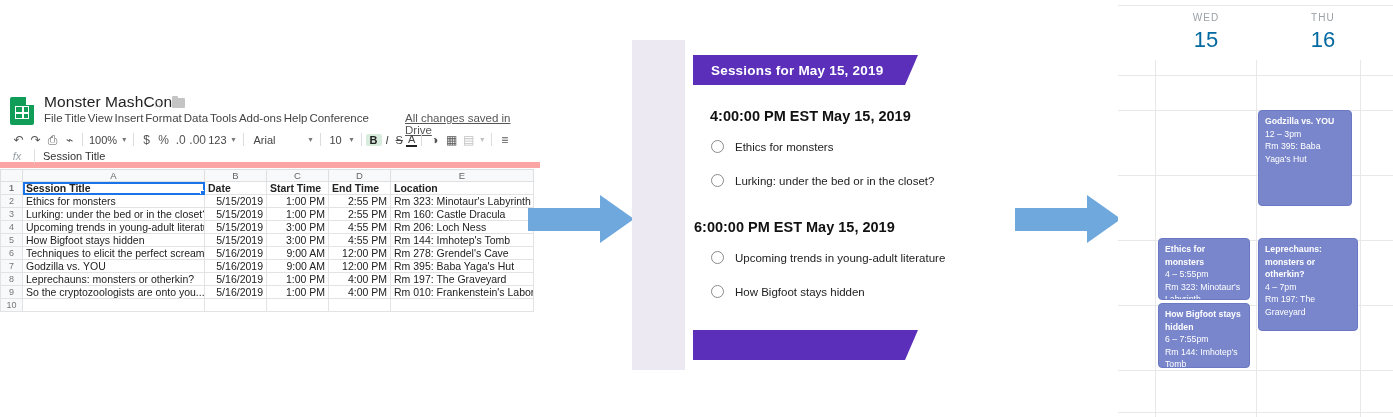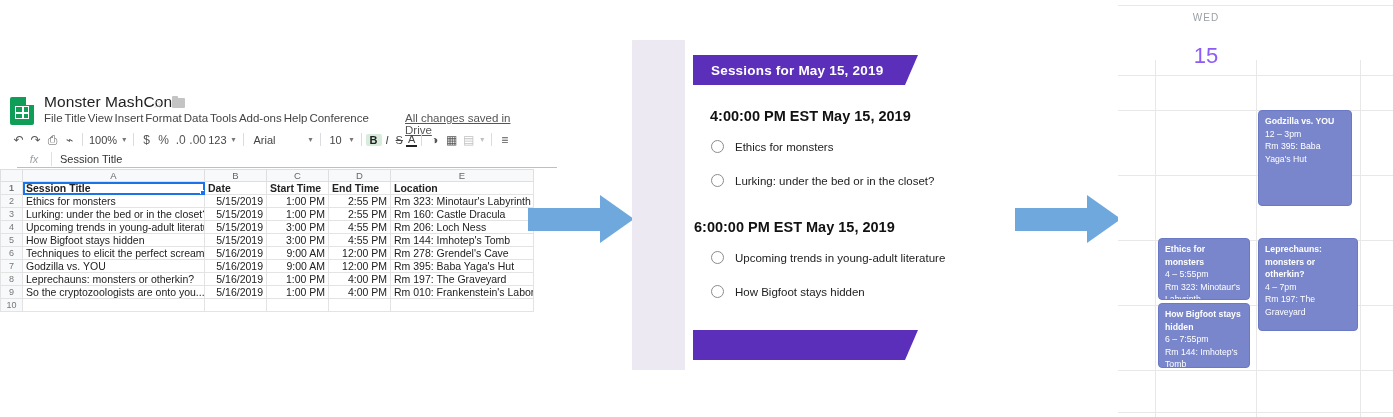--- a/index.html
+++ b/index.html
@@ -43,21 +43,21 @@
   .tb-sep { width: 1px; height: 13px; background: #dadce0; margin: 0 4px; }
   .tb-txt { padding: 0 2px; color: #444; }
   .tb-caret { font-size: 8px; color: #777; padding: 0 3px; }
   .tb-bold { font-weight: bold; background: #d8ecdd; padding: 0 4px; border-radius: 2px; color:#222; }
   .tb-ital { font-style: italic; padding: 0 4px; }
   .tb-strike { text-decoration: line-through; padding: 0 3px; }
   .tb-under { border-bottom: 2px solid #222; padding: 0 2px; }
   .tb-dim { color: #c0c0c0; }
 
   .sh-fbar { position: absolute; left: 0; top: 61px; width: 540px; height: 18px;
-             border-bottom: 1px solid #fca5a5; display: flex; align-items: center; margin-left: 17px; }
+             border-bottom: 6px solid #fca5a5; display: flex; align-items: center; }
   .fx { width: 34px; text-align: center; font-style: italic; color: #9aa0a6; font-size: 11px; }
   .fsep { width: 1px; height: 14px; background: #e0e0e0; }
   .fval { padding-left: 8px; font-size: 11px; color: #333; }
 
   .sh-grid { position: absolute; left: 0; top: 80px; width: 540px; }
   .sh-grid table { border-collapse: collapse; width: 533px; table-layout: fixed; font-size: 10.5px; color: #222; }
   .sh-grid td, .sh-grid th { border: 1px solid #e3e3e3; height: 13px; padding: 0 3px;
                              overflow: hidden; white-space: nowrap; font-weight: normal; }
   .colhdr td { background: #f8f9fa; text-align: center; color: #666; font-size: 9.5px; height: 12px;
                border: 1px solid #dfdfdf; }
@@ -91,21 +91,21 @@
   .timehdr { position: absolute; font-size: 14.5px; font-weight: bold; color: #111; white-space: nowrap; }
   .opt { position: absolute; display: flex; align-items: center; gap: 11px; white-space: nowrap; }
   .radio { width: 13px; height: 13px; border: 1.5px solid #8b8b8b; border-radius: 50%; flex: none; }
   .optlbl { font-size: 11.5px; color: #222; }
 
   
   #cal { position: absolute; left: 1118px; top: 0; width: 275px; height: 417px; background: #fff; }
   .cal-toprule { position: absolute; left: 0; top: 5px; width: 275px; height: 1px; background: #e8e8e8; }
   .cal-dayhdr { position: absolute; top: 12px; text-align: center; width: 100px; }
   .cal-dow { font-size: 10px; letter-spacing: 1.1px; color: #9aa0a6; }
-  .cal-dnum { font-size: 22px; color: #8b5cf6; margin-top: 20px; font-weight: 300; }
+  .cal-dnum { font-size: 22px; color: #0369a1; margin-top: 4px; font-weight: 300; }
   .cal-vline { position: absolute; width: 1px; background: #e8e8e8; }
   .cal-hline { position: absolute; height: 1px; background: #e8e8e8; }
 
   .evt { position: absolute; background: #7986cb; border-radius: 4px; border: 1px solid #6b79c4;
          padding: 4px 5px 3px 6px; overflow: hidden; color: #fff; line-height: 12.5px; }
   .evt .t { font-size: 8.7px; font-weight: 600; }
   .evt .s { font-size: 8.7px; }
 </style>
 </head>
 <body>
@@ -322,20 +322,24 @@
     <div class="head" style="left:72px; border-left:34px solid #6fa8dc;"></div>
   </div>
 
   <div id="cal">
     <div class="cal-toprule"></div>
 
     <div class="cal-dayhdr" style="left:38px;">
       <div class="cal-dow">WED</div>
       <div class="cal-dnum">15</div>
     </div>
+    <div class="cal-dayhdr" style="left:155px;">
+      <div class="cal-dow">THU</div>
+      <div class="cal-dnum">16</div>
+    </div>
 
     <div class="cal-vline" style="left:37px;  top:60px; height:357px;"></div>
     <div class="cal-vline" style="left:138px; top:60px; height:357px;"></div>
     <div class="cal-vline" style="left:242px; top:60px; height:357px;"></div>
 
     <div class="cal-hline" style="left:0;   top:75px;  width:275px;"></div>
     <div class="cal-hline" style="left:0;   top:110px; width:275px;"></div>
     <div class="cal-hline" style="left:0;   top:175px; width:275px;"></div>
     <div class="cal-hline" style="left:0;   top:240px; width:275px;"></div>
     <div class="cal-hline" style="left:0;   top:305px; width:275px;"></div>

